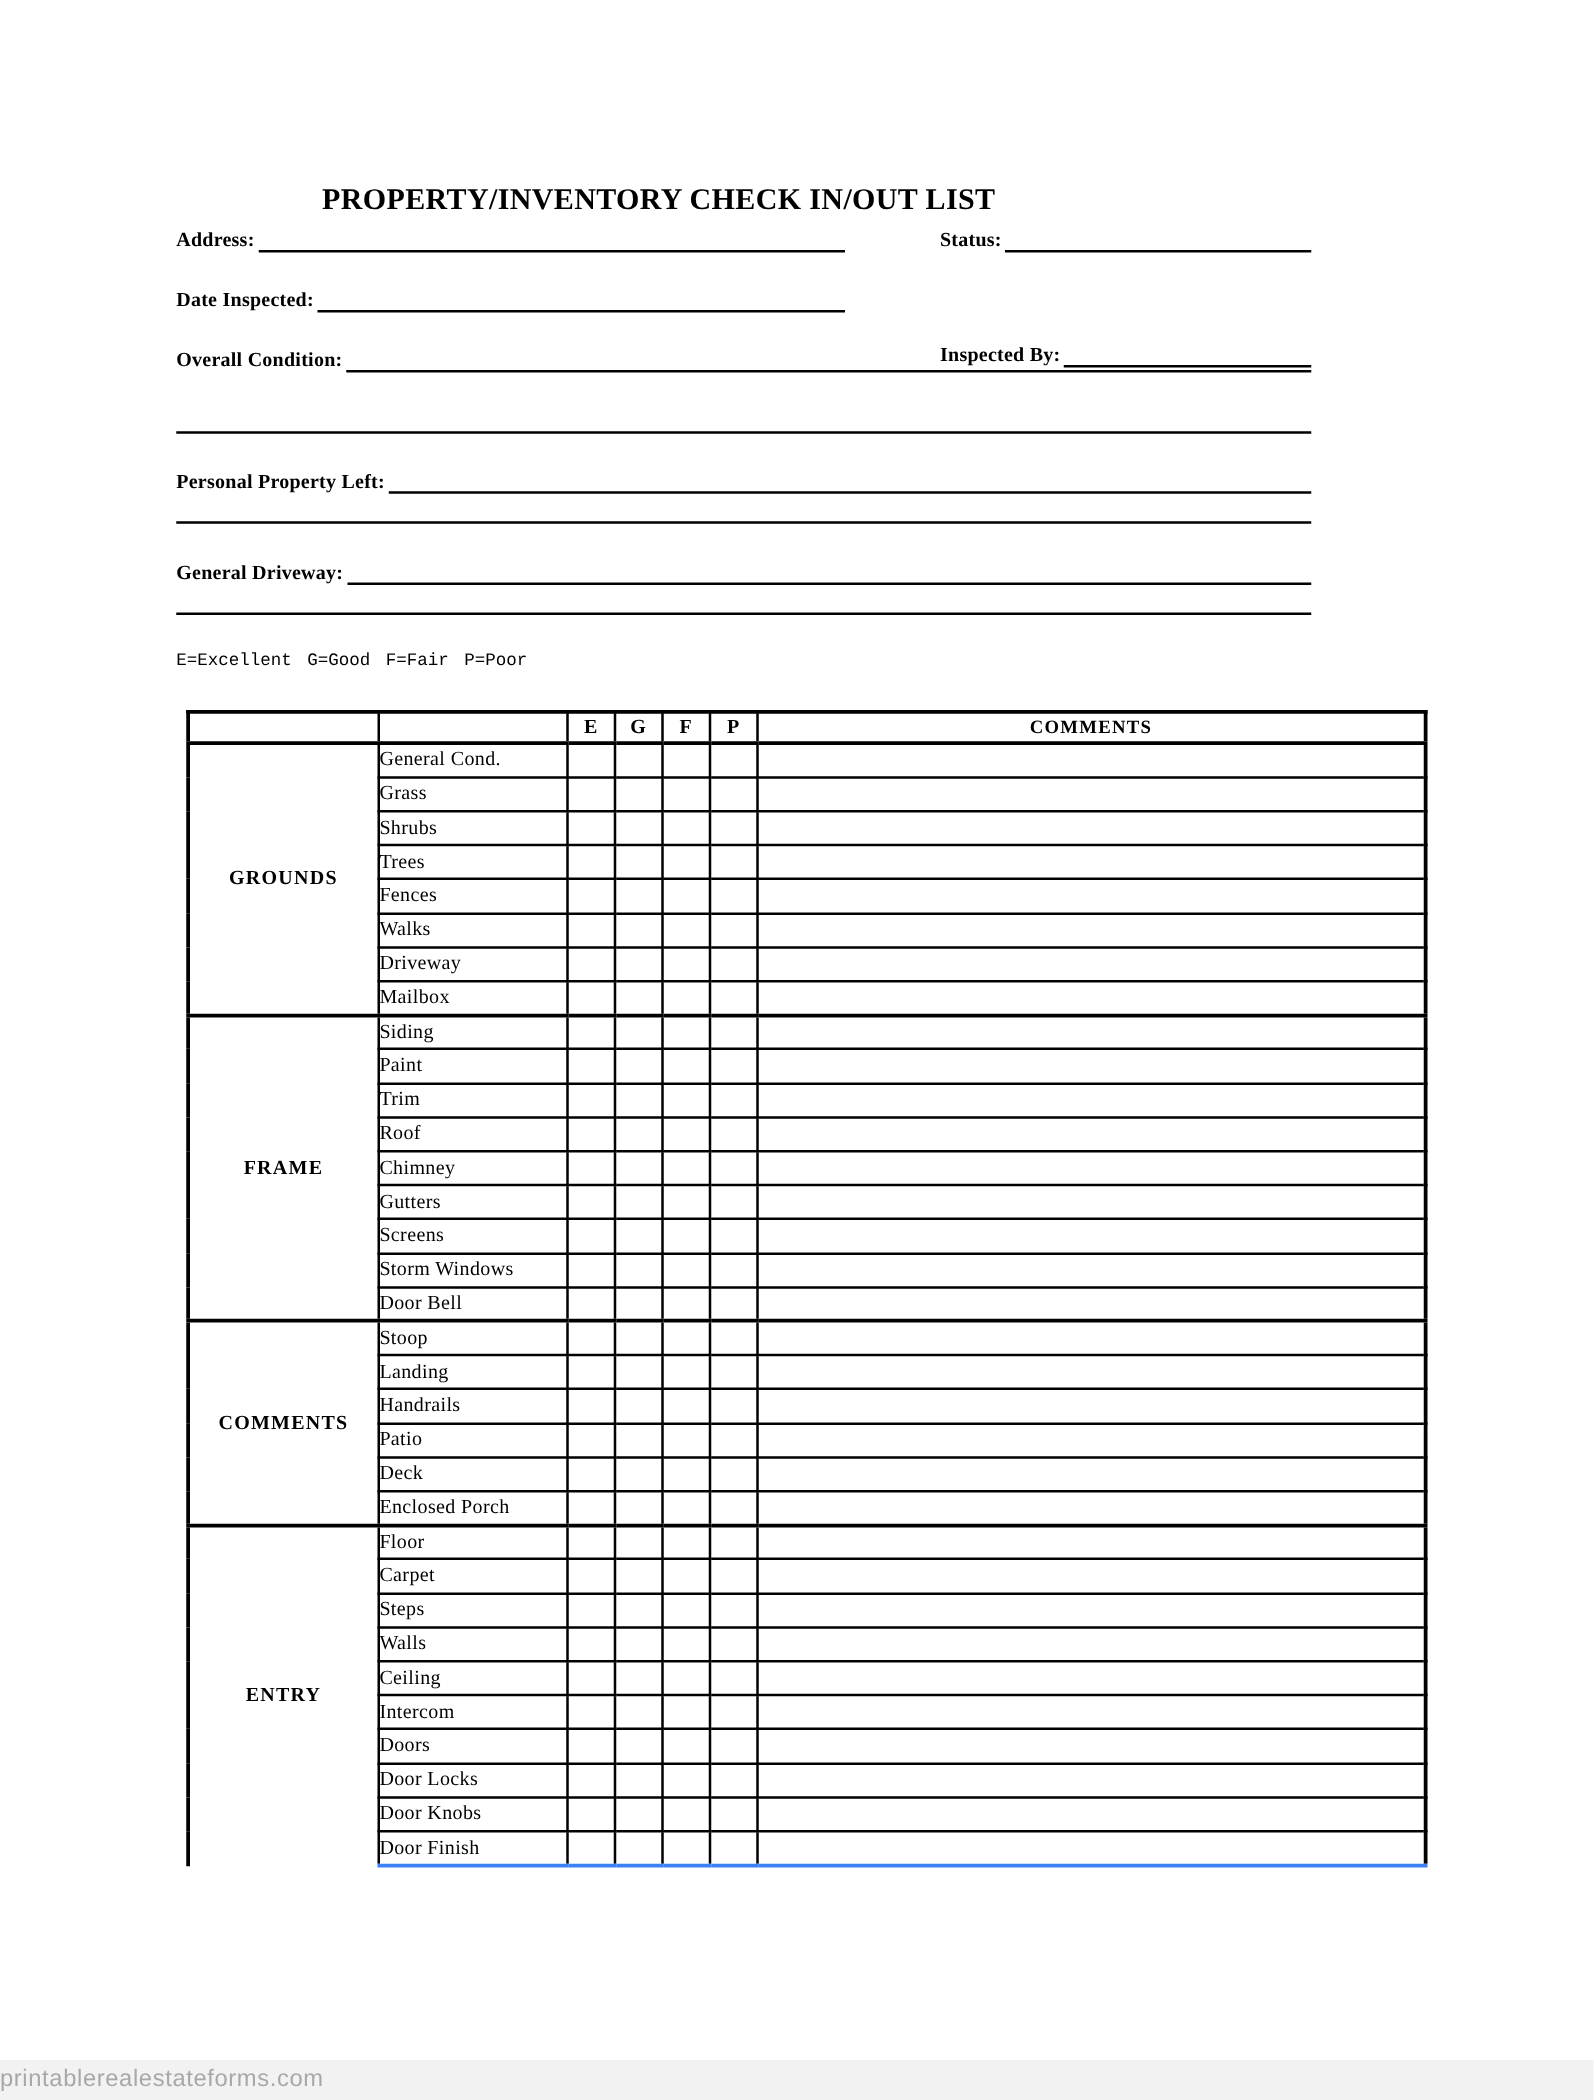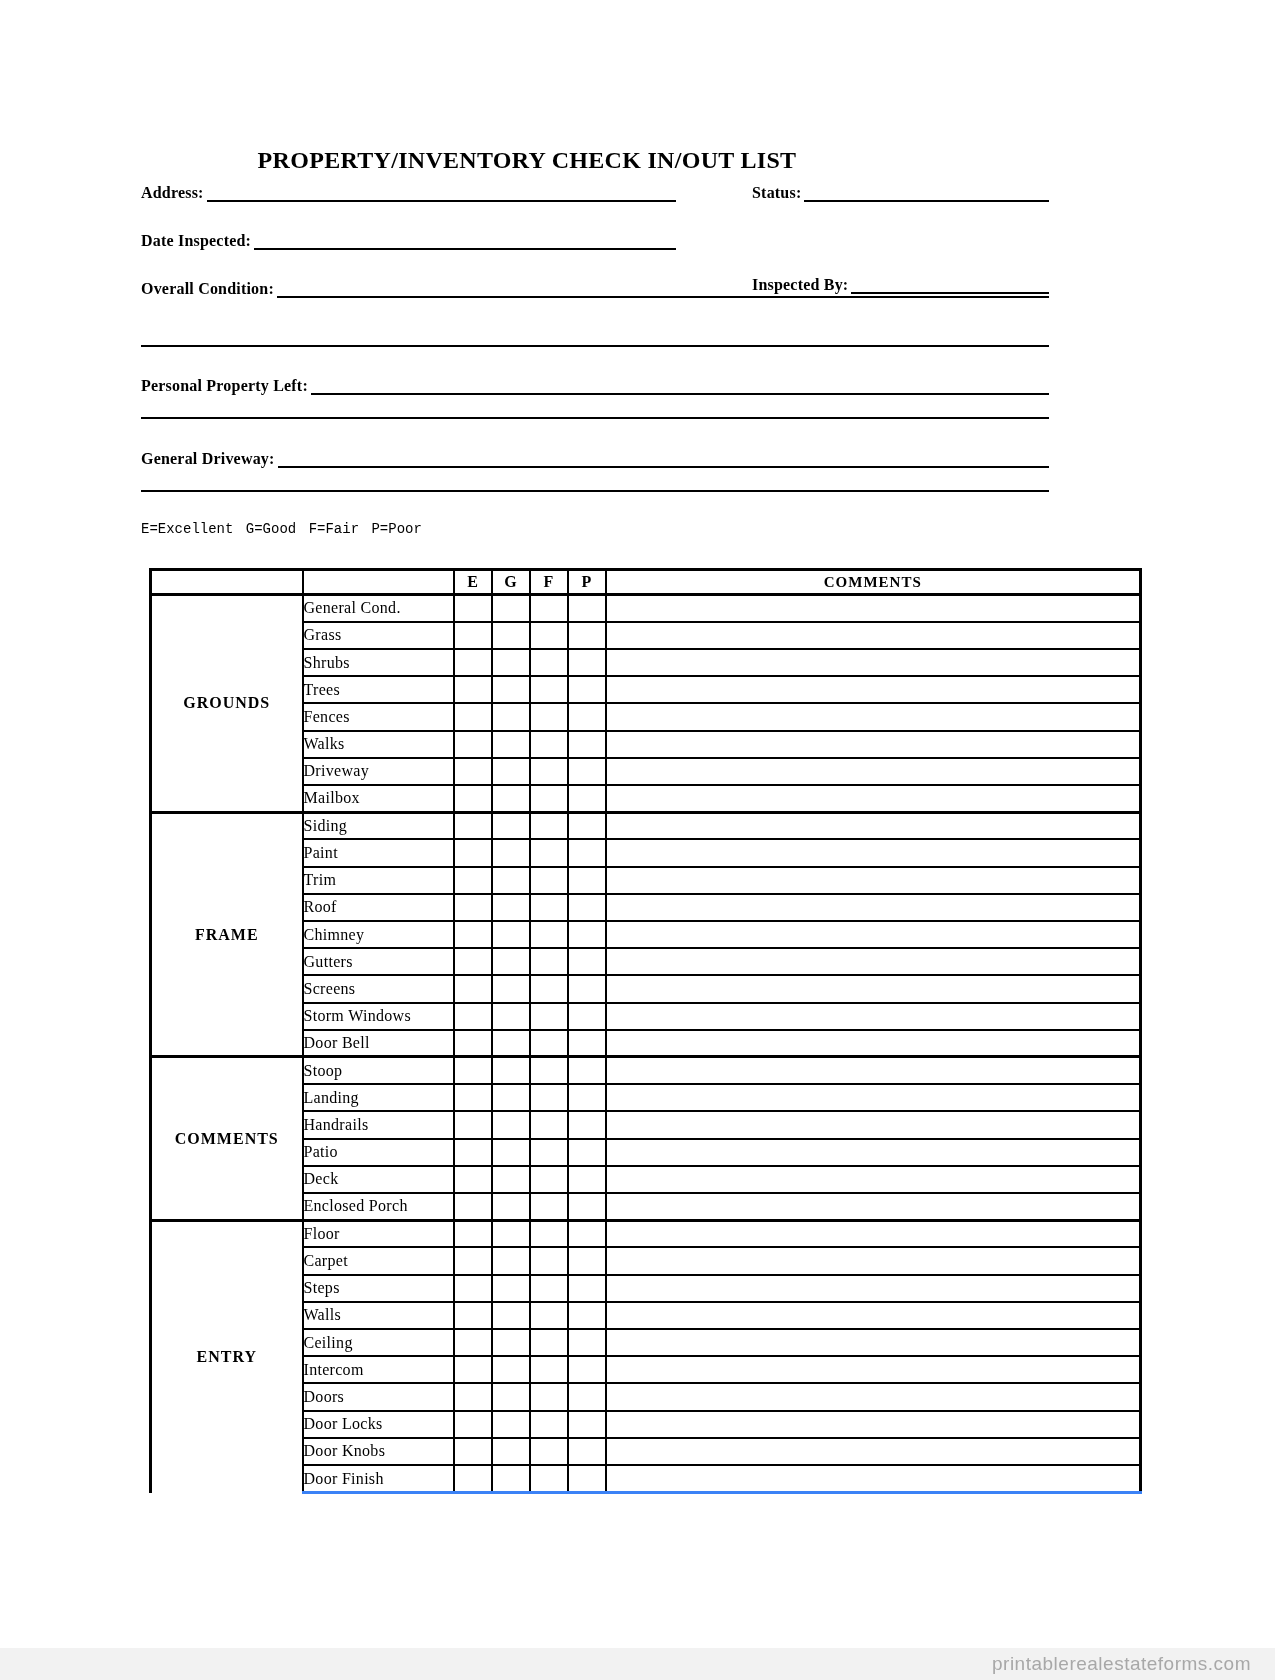--- a/index.html
+++ b/index.html
@@ -46,21 +46,21 @@
   th.section-cell {
     font-size:16px; font-weight:bold; letter-spacing:1px;
     text-align:center; vertical-align:middle;
   }
   tr.group-start th, tr.group-start td { border-top:3px solid #000; }
   tbody tr:last-child td { border-bottom:3px solid #3b82f6;margin-left:24px; }
   th.section-cell.open-bottom { border-bottom:none; }
 
   .footer-band {
     position:absolute; left:0; top:1648px; width:1275px; height:32px;
-    background:#f2f2f2; display:flex; align-items:center; justify-content:flex-end;
+    background:#f2f2f2; display:flex; align-items:center; 
     padding-right:24px;
   }
   .footer-text {
     font-family:"Liberation Sans", sans-serif; font-size:19px;
     color:#a8a8a8; letter-spacing:0.5px; white-space:nowrap;
   }
 </style>
 </head>
 <body>
 

